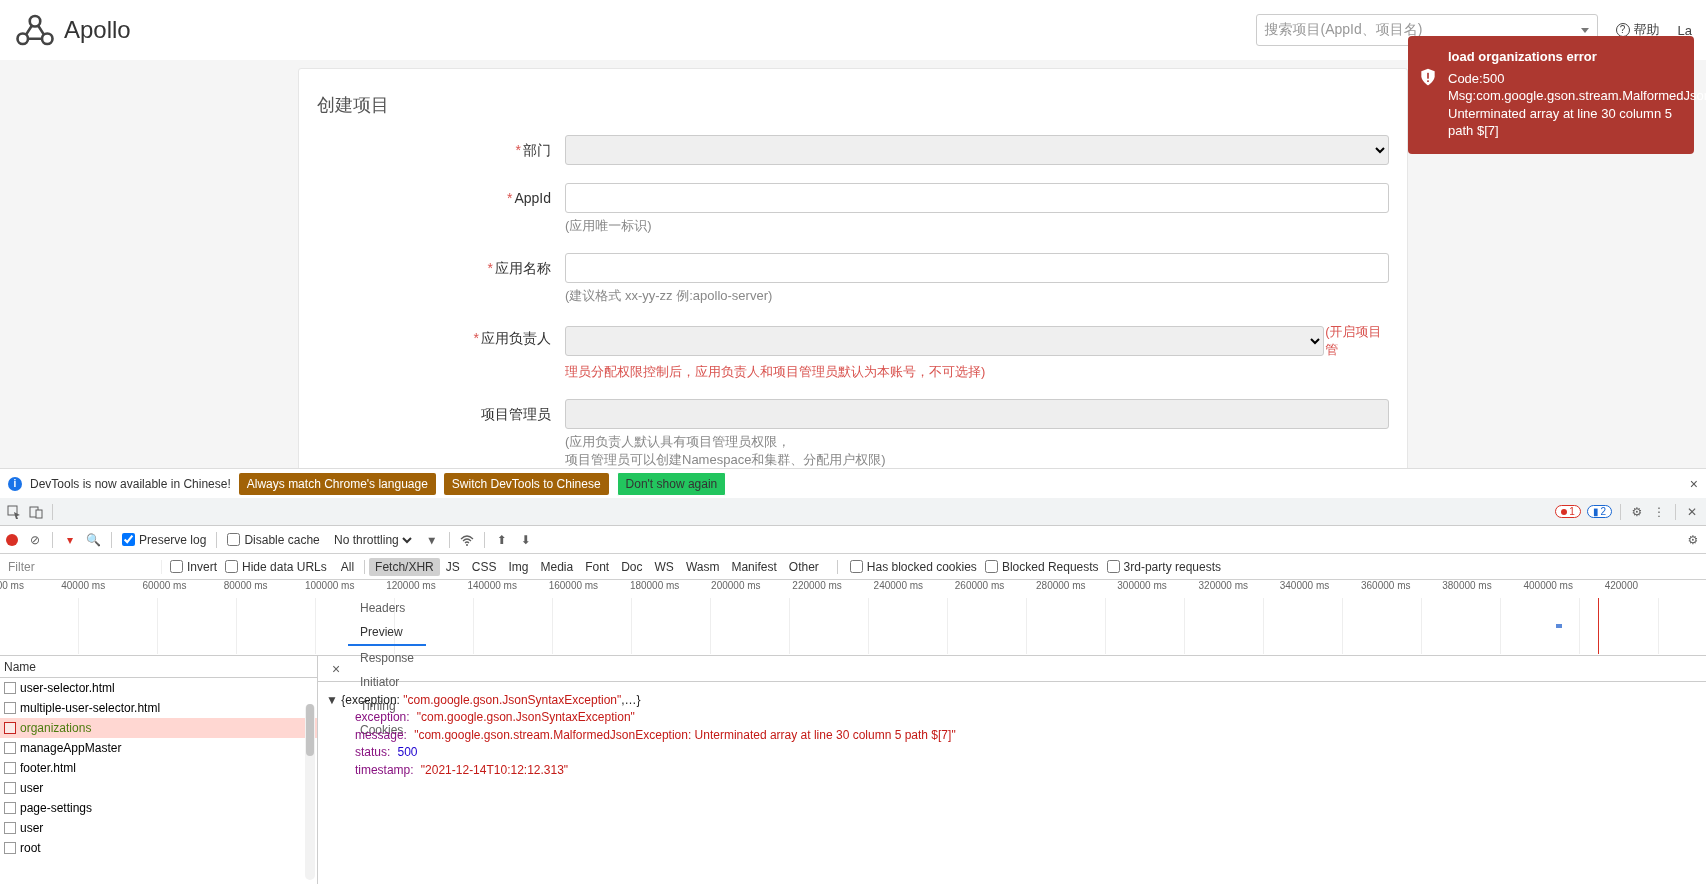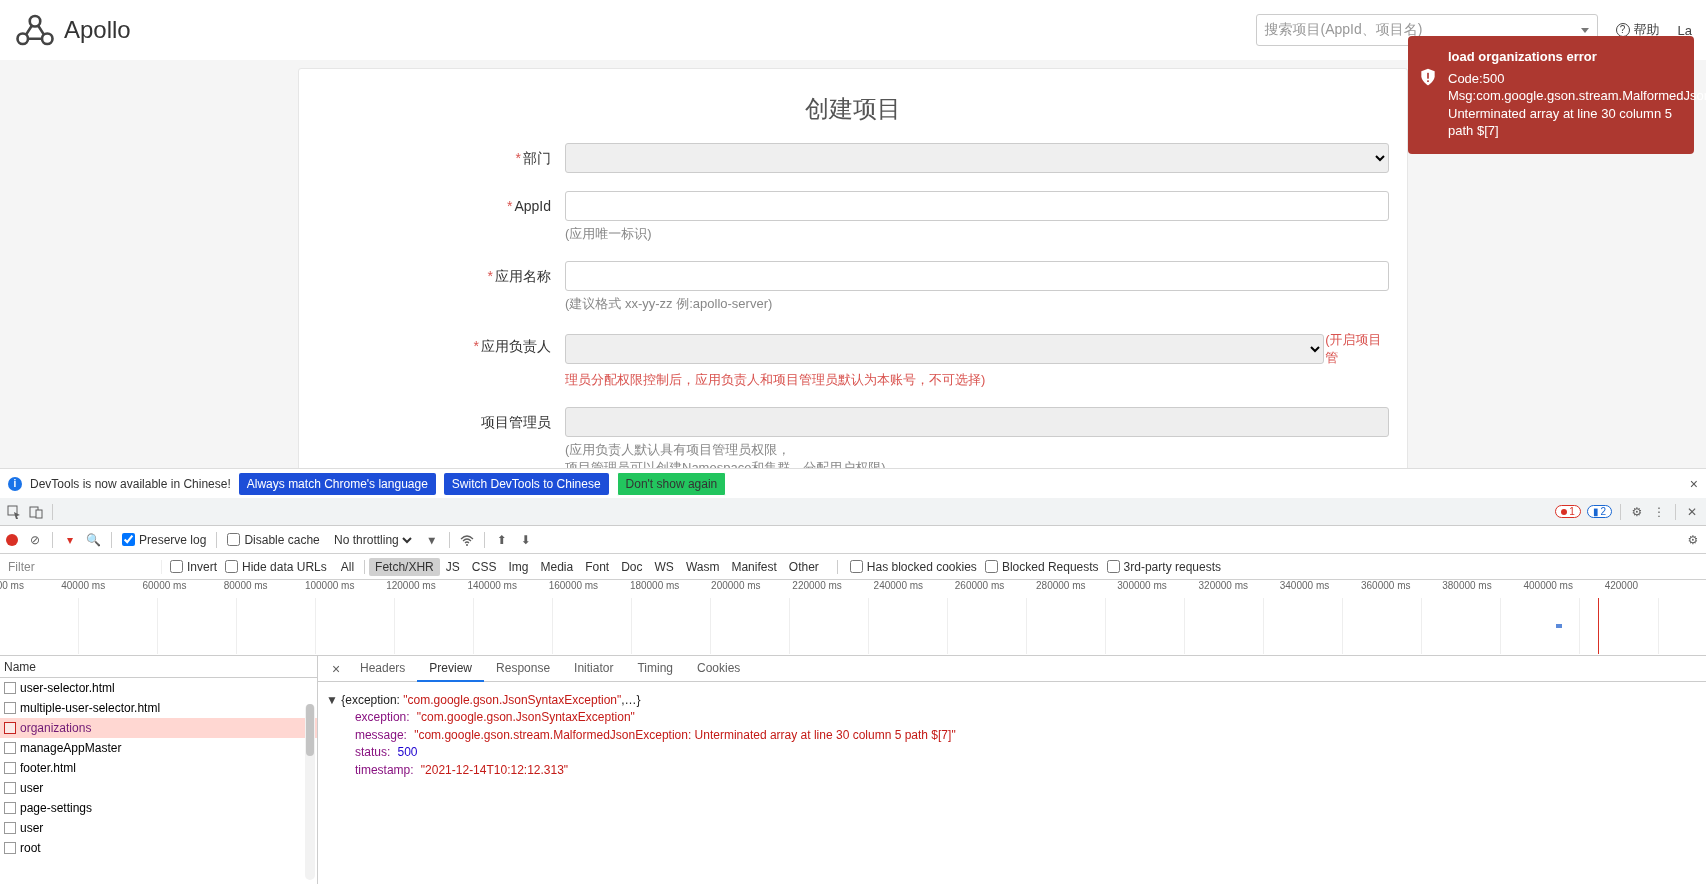--- a/index.html
+++ b/index.html
@@ -10,21 +10,21 @@
 .header { height: 60px; display: flex; align-items: center; padding: 0 14px; background: #fff; }
 .logo { display: flex; align-items: center; gap: 8px; font-size: 24px; font-weight: 500; color: #333; }
 .logo svg { width: 42px; height: 36px; }
 .header-right { margin-left: auto; display: flex; align-items: center; gap: 18px; }
 .search-box { width: 342px; height: 32px; border: 1px solid #ccc; border-radius: 3px; display: flex; align-items: center; padding: 0 8px; color: #999; font-size: 14px; position: relative; }
 .search-box .caret { margin-left: auto; width: 0; height: 0; border-left: 4px solid transparent; border-right: 4px solid transparent; border-top: 5px solid #777; }
 .help { display: flex; align-items: center; gap: 4px; font-size: 13px; color: #444; }
 .lang { font-size: 13px; color: #444; }
 
 .content-card { margin: 8px auto 0 auto; width: 1110px; background: #fff; border: 1px solid #e6e6e6; border-radius: 3px; padding: 0 18px 16px 18px; }
-.card-title { font-size: 24px; color: #555; padding: 24px 0 18px 0; text-align: center; }
+.card-title { font-size: 18px; color: #555; padding: 24px 0 18px 0; }
 .form-row { display: flex; align-items: flex-start; margin-bottom: 18px; }
 .form-label { width: 248px; text-align: right; padding-right: 14px; font-size: 14px; color: #333; line-height: 30px; }
 .form-label .req { color: #d9534f; margin-right: 2px; }
 .form-field { flex: 1; }
 .form-field input, .form-field select, .sel-wide { height: 30px; border: 1px solid #ccc; border-radius: 3px; padding: 0 6px; font-size: 14px; width: 100%; }
 .sel-sm { width: 24px; }
 .inp-md { width: 242px; }
 .sel-wide { width: 432px; }
 .hint { font-size: 13px; color: #888; margin-top: 4px; }
 .hint-red { font-size: 13px; color: #d9534f; margin-top: 4px; }
@@ -36,21 +36,21 @@
 
 
 .toast { position: absolute; top: 36px; right: 12px; width: 286px; background: #ad3830; color: #fff; border-radius: 4px; padding: 12px 14px 14px 40px; font-size: 13px; line-height: 1.35; }
 .toast .t-title { font-weight: bold; margin-bottom: 4px; }
 .toast .shield { position: absolute; left: 10px; top: 30px; width: 20px; height: 22px; }
 
 
 .dt-banner { position: absolute; left: 0; top: 468px; right: 0; height: 30px; background: #fff; display: flex; align-items: center; padding: 0 8px; font-size: 12px; color: #333; border-top: 1px solid #ddd; gap: 8px; }
 .dt-banner .info-ico { width: 14px; height: 14px; background: #1a73e8; border-radius: 50%; color: #fff; display: inline-flex; align-items: center; justify-content: center; font-size: 10px; font-weight: bold; }
 .banner-btn { padding: 4px 8px; border-radius: 2px; font-size: 12px; cursor: pointer; }
-.banner-btn.blue { background: #1d4ed8; color: #fff; border: none; }
+.banner-btn.blue { background: #a16207; color: #fff; border: none; }
 .banner-btn.plain { background: #22c55e; color: #333; border: 1px solid #fff; }
 .dt-banner .close { margin-left: auto; font-size: 14px; color: #555; cursor: pointer; }
 
 
 .dt-tabs { position: absolute; left: 0; top: 498px; right: 0; height: 28px; background: #f1f3f4; display: flex; align-items: center; padding: 0 6px; font-size: 12px; color: #5f5f5f; border-bottom: 1px solid #ccc; gap: 6px; }
 .dt-tabs .ico { width: 16px; height: 16px; display: inline-flex; align-items: center; justify-content: center; }
 .dt-tabs .sep { width: 1px; height: 16px; background: #ccc; margin: 0 2px; }
 .dt-tab { padding: 6px 10px; cursor: pointer; }
 .dt-tab.active { color: #333; border-bottom: 2px solid #1a73e8; background: #fff; }
 .dt-tabs .right { margin-left: auto; display: flex; align-items: center; gap: 6px; }
@@ -83,21 +83,21 @@
 .tl-tick span { position: absolute; left: -20px; }
 .tl-body { height: 56px; position: relative; background: repeating-linear-gradient(to right, transparent, transparent 78px, #eee 78px, #eee 79px); }
 .tl-marker { position: absolute; top: 0; bottom: 0; width: 1px; background: #d93025; }
 .tl-bar { position: absolute; height: 4px; background: #5b8ada; }
 
 
 .net-split { position: absolute; left: 0; top: 656px; right: 0; bottom: 0; display: flex; background: #fff; }
 .net-left { width: 318px; border-right: 1px solid #ccc; display: flex; flex-direction: column; }
 .net-left .hdr { height: 22px; border-bottom: 1px solid #ccc; font-size: 12px; color: #333; padding-left: 4px; line-height: 22px; }
 .req-item { height: 20px; display: flex; align-items: center; padding-left: 4px; font-size: 12px; gap: 4px; cursor: pointer; }
-.req-item.sel { background: #ffd7d2; color: #701a75; }
+.req-item.sel { background: #ffd7d2; color: #4d7c0f; }
 .req-ico { width: 12px; height: 12px; border: 1px solid #999; display: inline-block; }
 .req-ico.red { border-color: #c5221f; background: #fbe9e7; }
 .net-left-scroll { position: absolute; right: 2px; top: 26px; bottom: 4px; width: 10px; background: #f2f2f2; border-radius: 5px; }
 .net-left-scroll .thumb { position: absolute; left: 1px; top: 0; width: 8px; height: 52px; background: #c4c4c4; border-radius: 4px; }
 .net-left-wrap { position: relative; flex: 1; }
 
 .net-right { flex: 1; display: flex; flex-direction: column; }
 .prev-tabs { height: 26px; display: flex; align-items: center; border-bottom: 1px solid #ccc; font-size: 12px; color: #5f5f5f; padding-left: 6px; gap: 0; }
 .prev-tabs .xbtn { width: 24px; text-align: center; cursor: pointer; font-size: 14px; }
 .prev-tab { padding: 5px 12px; cursor: pointer; }
@@ -421,21 +421,21 @@
           </div>
         </div>
       <div class="net-left-scroll">
           <div class="thumb"></div>
         </div>
     </div>
   </div>
   <div class="net-right">
     <div class="prev-tabs">
       <span class="xbtn">×</span>
-      <div id="prev-tabs-holder" style="display:flex;">
+      <div id="prev-tabs-holder" style="display:flex;flex-direction:column;">
           <div class="prev-tab">Headers</div>
           <div class="prev-tab active">Preview</div>
           <div class="prev-tab">Response</div>
           <div class="prev-tab">Initiator</div>
           <div class="prev-tab">Timing</div>
           <div class="prev-tab">Cookies</div>
         </div>
     </div>
     <div class="json-body"><span class="arr">▼ </span><span>{exception: </span><span class="str">"com.google.gson.JsonSyntaxException"</span><span>,…}</span>
     <span class="key">exception:</span> <span class="str">"com.google.gson.JsonSyntaxException"</span>

